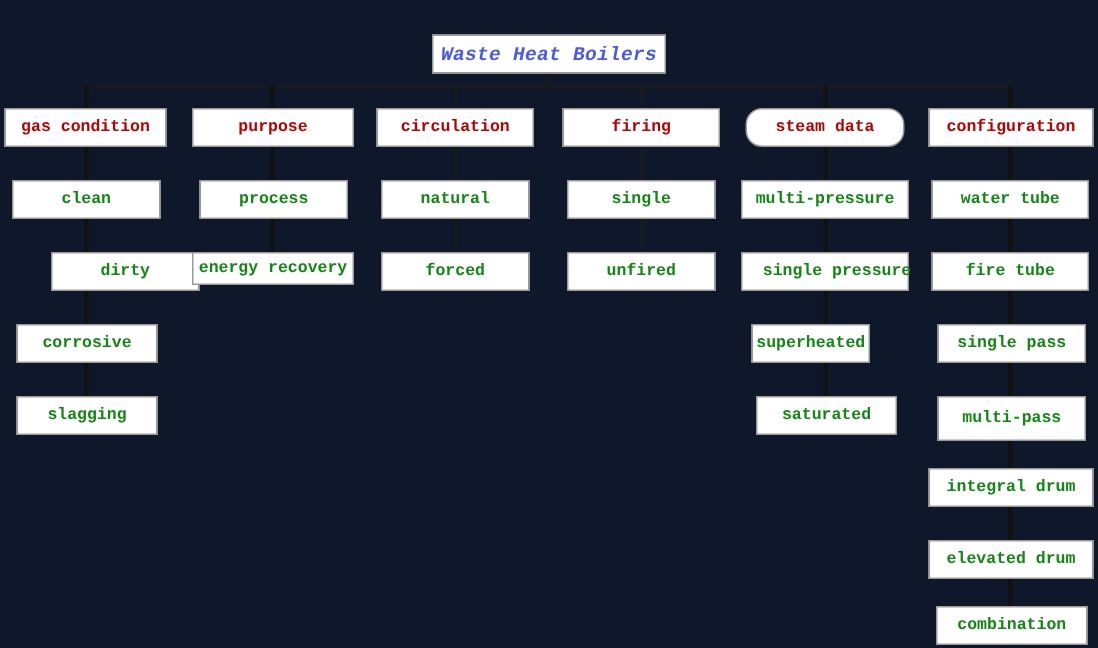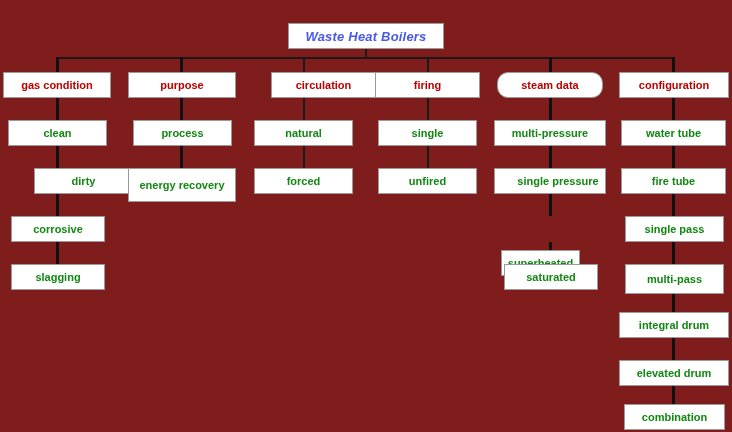--- a/index.html
+++ b/index.html
@@ -5,22 +5,22 @@
 <style>
   html, body {
     margin: 0;
     padding: 0;
     background: #ffffff;
   }
   #diagram-canvas {
     position: relative;
     width: 732px;
     height: 432px;
-    background: #7f1d1d;
-    font-family: Liberation Sans, sans-serif;
+    background: #0f172a;
+    font-family: Liberation Mono, monospace;
     overflow: hidden;
   }
   .node {
     position: absolute;
     box-sizing: border-box;
     border: 1px solid #9a9a9a;
     background: #ffffff;
     display: flex;
     align-items: center;
     justify-content: center;
@@ -86,23 +86,23 @@
   <div class="connector thick" style="left:56px; top:242px; width:3px; height:22px;"></div>
 
   <div class="node leaf" style="left:11px; top:264px; width:94px; height:26px;">slagging</div>
 
   <div class="node header" style="left:128px; top:72px; width:108px; height:26px;">purpose</div>
   <div class="connector thick" style="left:180px; top:98px; width:3px; height:22px;"></div>
 
   <div class="node leaf" style="left:133px; top:120px; width:99px; height:26px;">process</div>
   <div class="connector thick" style="left:180px; top:146px; width:3px; height:22px;"></div>
 
-  <div class="node leaf" style="left:128px; top:168px; width:108px; height:34px;">energy recovery</div>
+  <div class="node leaf" style="left:128px; top:168px; width:108px; height:22px;">energy recovery</div>
 
-  <div class="node header" style="left:251px; top:72px; width:105px; height:26px;margin-left:20px;">circulation</div>
+  <div class="node header" style="left:251px; top:72px; width:105px; height:26px;">circulation</div>
   <div class="connector thin" style="left:303px; top:98px; width:2px; height:22px;"></div>
 
   <div class="node leaf" style="left:254px; top:120px; width:99px; height:26px;">natural</div>
   <div class="connector thin" style="left:303px; top:146px; width:2px; height:22px;"></div>
 
   <div class="node leaf" style="left:254px; top:168px; width:99px; height:26px;">forced</div>
 
   <div class="node header" style="left:375px; top:72px; width:105px; height:26px;">firing</div>
   <div class="connector thin" style="left:427px; top:98px; width:2px; height:22px;"></div>
 
@@ -113,21 +113,21 @@
 
   <div class="node header" style="left:497px; top:72px; width:106px; height:26px;border-radius:11px;">steam data</div>
   <div class="connector thick" style="left:549px; top:98px; width:3px; height:22px;"></div>
 
   <div class="node leaf" style="left:494px; top:120px; width:112px; height:26px;">multi-pressure</div>
   <div class="connector thick" style="left:549px; top:146px; width:3px; height:22px;"></div>
 
   <div class="node leaf" style="left:494px; top:168px; width:112px; height:26px;padding-left:16px;">single pressure</div>
   <div class="connector thick" style="left:549px; top:194px; width:3px; height:22px;"></div>
 
-  <div class="node leaf" style="left:501px; top:216px; width:79px; height:26px;margin-top:34px;">superheated</div>
+  <div class="node leaf" style="left:501px; top:216px; width:79px; height:26px;">superheated</div>
   <div class="connector thick" style="left:549px; top:242px; width:3px; height:22px;"></div>
 
   <div class="node leaf" style="left:504px; top:264px; width:94px; height:26px;">saturated</div>
 
   <div class="node header" style="left:619px; top:72px; width:110px; height:26px;">configuration</div>
   <div class="connector thick" style="left:672px; top:98px; width:3px; height:22px;"></div>
 
   <div class="node leaf" style="left:621px; top:120px; width:105px; height:26px;">water tube</div>
   <div class="connector thick" style="left:672px; top:146px; width:3px; height:22px;"></div>
 

